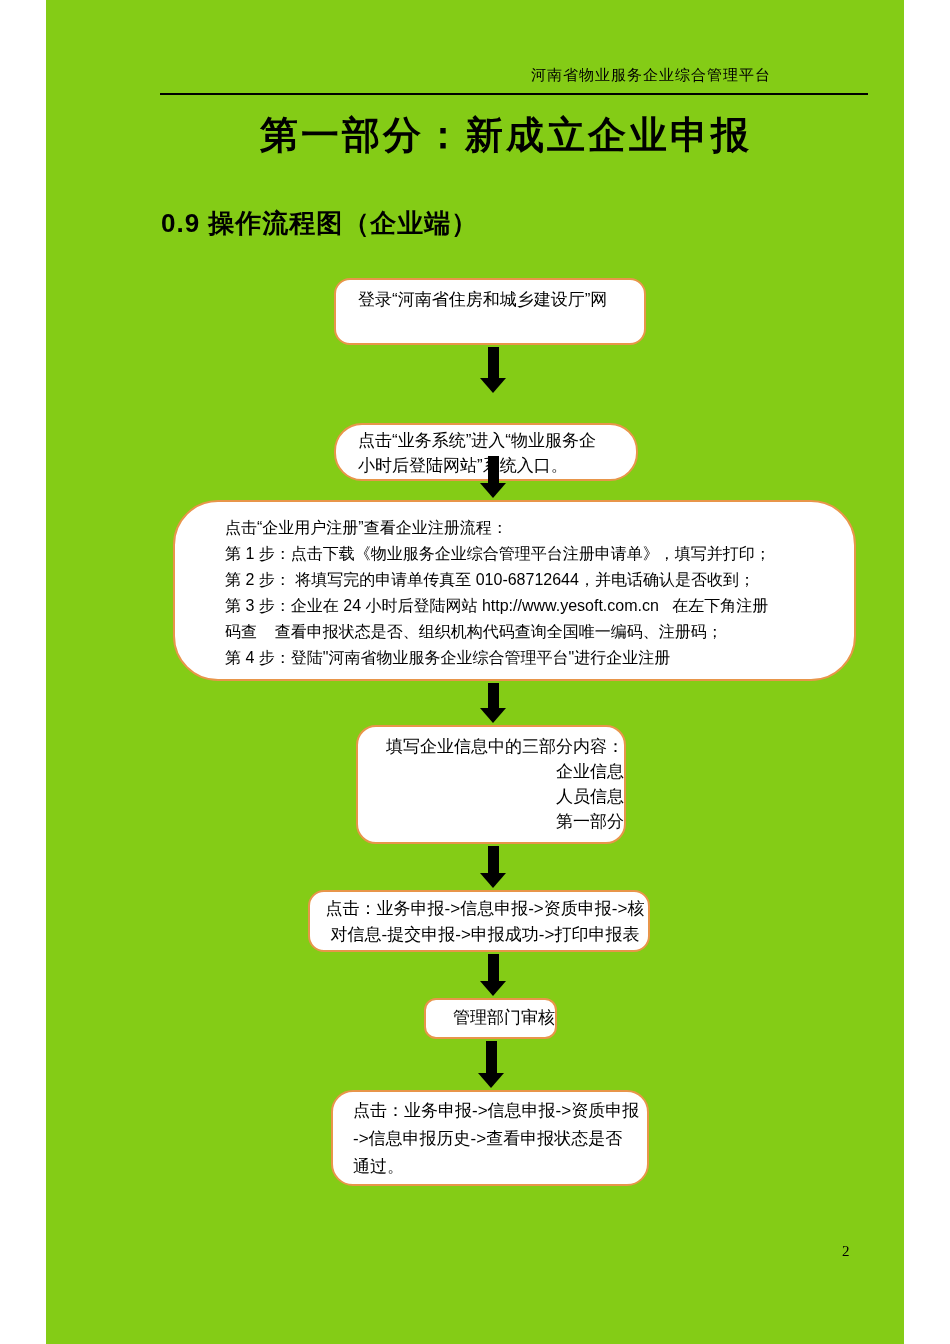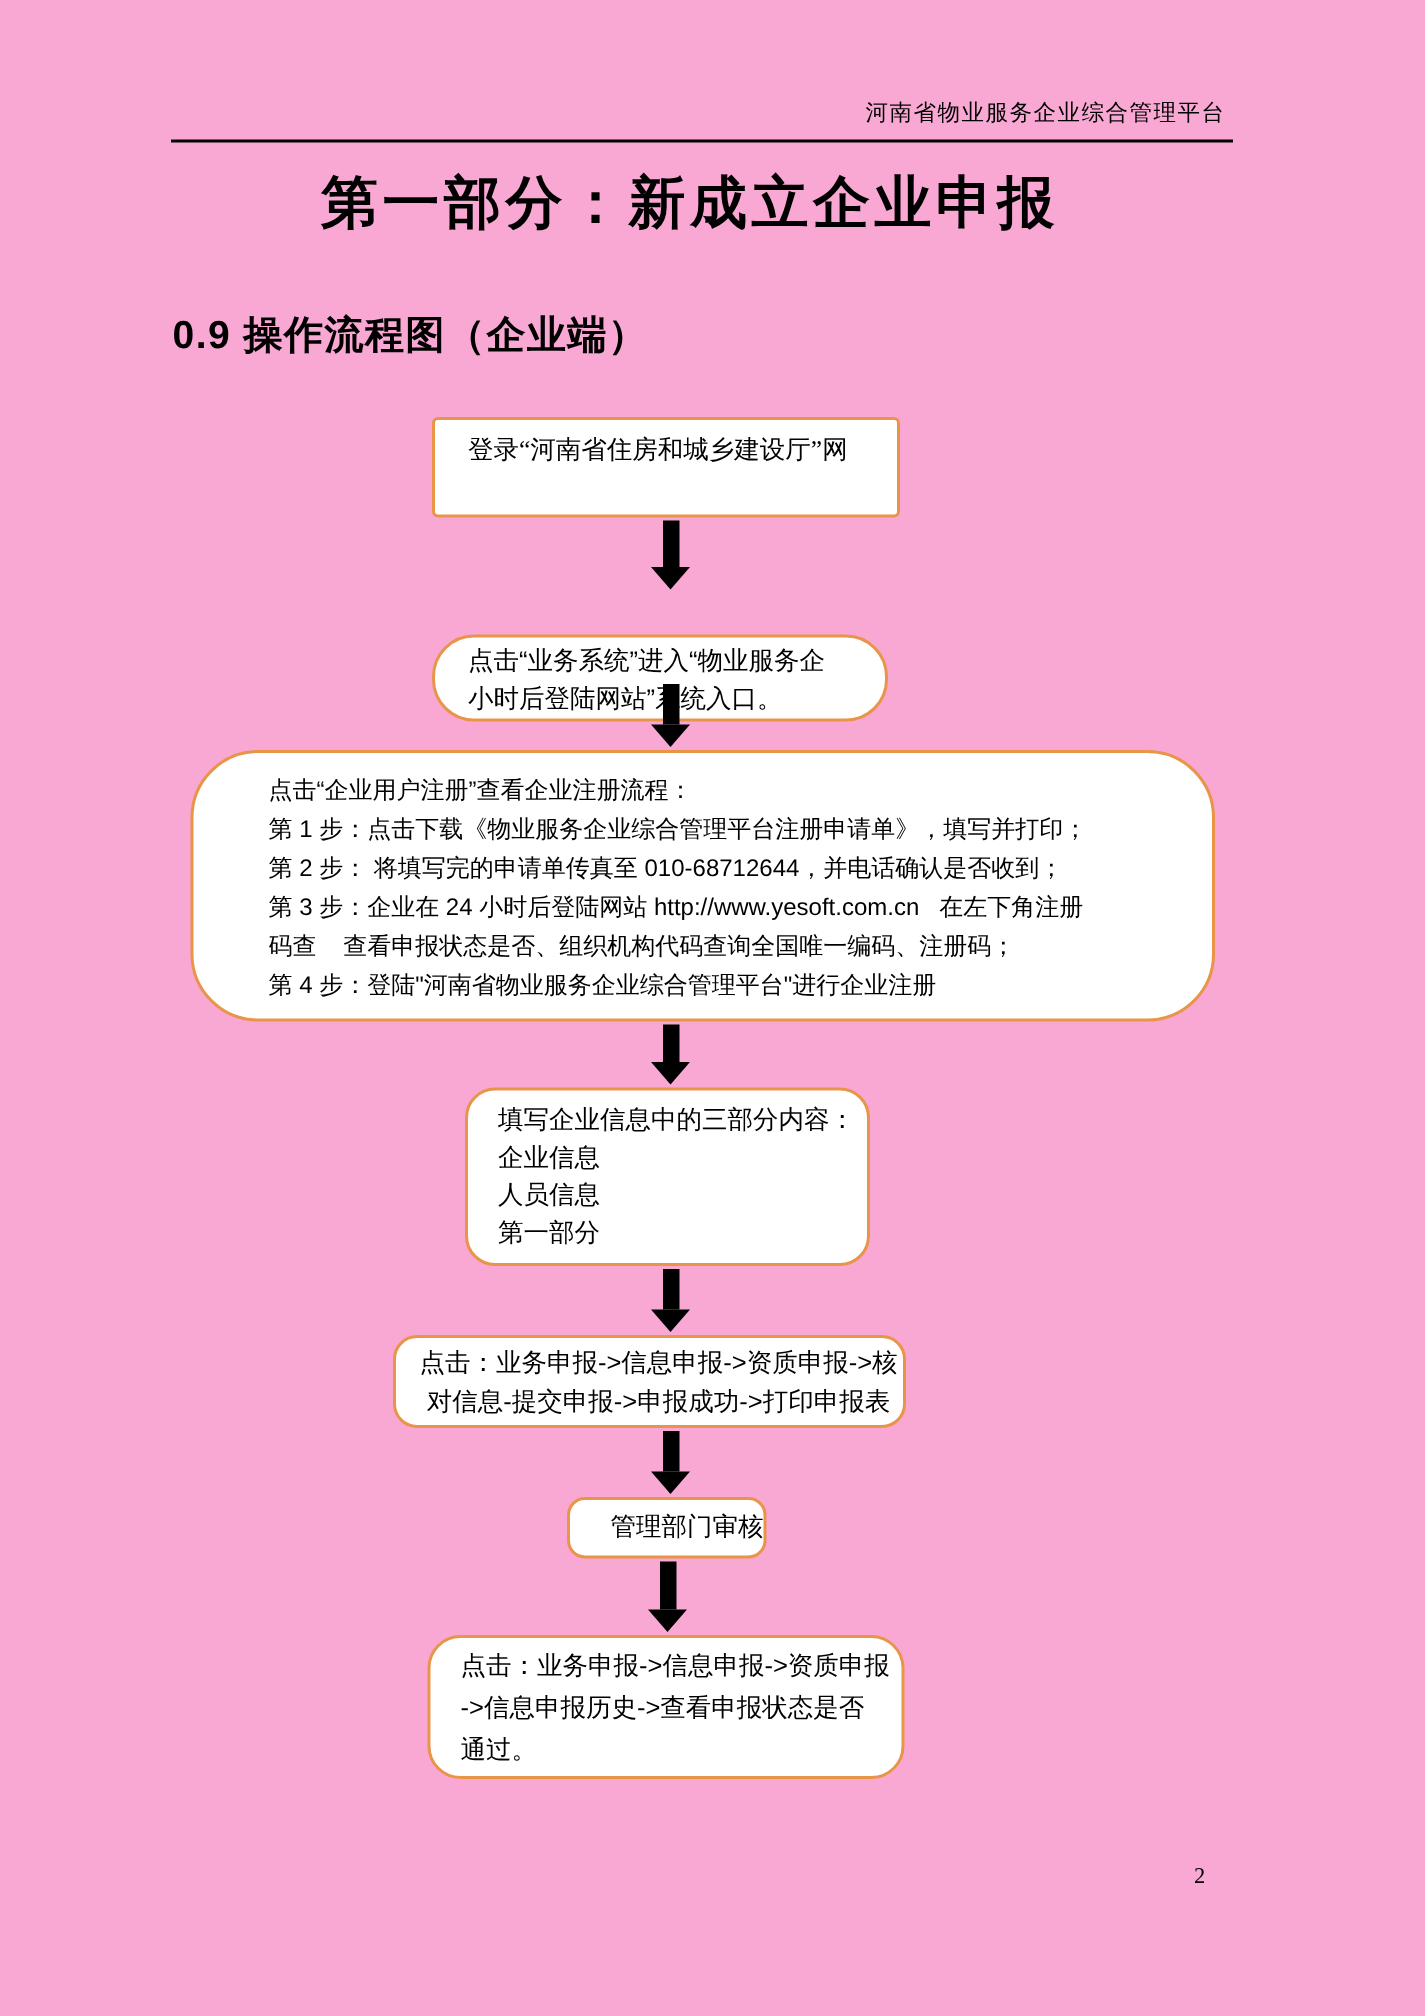--- a/index.html
+++ b/index.html
@@ -1,19 +1,19 @@
 <!DOCTYPE html>
 <html style="--accent: #E8954A; --ink: #000000;"><head>
 <meta charset="utf-8">
 <style>
   :root { --accent:#E8954A; --ink:#000000; }
   * { margin:0; padding:0; box-sizing:border-box; }
   html,body { background:#ffffff; }
   .page {
-    position:relative; width:950px; height:1344px; background:#f9a8d4;
+    position:relative; width:858px; height:1344px; background:#84cc16;
     font-family:"Liberation Sans", sans-serif; color:var(--ink);
     overflow:hidden; margin:0 auto;
   }
   .header-text {
     position:absolute; top:66px; right:133px;
     font-family:"Liberation Serif", serif; font-size:15px; letter-spacing:1px;
   }
   .header-rule {
     position:absolute; left:114px; top:93px; width:708px; height:2px; background:#000;
   }
@@ -24,24 +24,24 @@
   }
   .section-heading {
     position:absolute; left:115px; top:206px;
     font-weight:bold; font-size:26px; letter-spacing:1px;
   }
   .fbox {
     position:absolute; border:2px solid var(--accent); background:#fff;
     font-size:17px; color:var(--ink);
   }
   .fbox .line { white-space:pre; }
-  .box1 { left:288px; top:278px; width:312px; height:67px; border-radius:4px; padding:6px 0 0 22px; line-height:28px;font-family:Liberation Serif, serif; }
+  .box1 { left:288px; top:278px; width:312px; height:67px; border-radius:16px; padding:6px 0 0 22px; line-height:28px; }
   .box2 { left:288px; top:395px; width:304px; height:58px; border-radius:28px; padding:3px 0 0 22px; line-height:25px;margin-top:28px; }
   .box3 { left:127px; top:500px; width:683px; height:181px; border-radius:45px; padding:13px 18px 0 50px; line-height:26px; font-size:16px; }
-  .box4 { left:310px; top:725px; width:270px; height:119px; border-radius:20px; padding:7px 0 0 20px; line-height:25px; }
+  .box4 { left:310px; top:725px; width:270px; height:119px; border-radius:20px; padding:7px 0 0 20px; line-height:25px;text-align:right; }
   .box5 { left:262px; top:890px; width:342px; height:62px; border-radius:16px; padding:4px 0 0 12px; line-height:26px;text-align:center; }
   .box6 { left:378px; top:998px; width:133px; height:41px; border-radius:12px; text-align:right; line-height:36px; }
   .box7 { left:285px; top:1090px; width:318px; height:96px; border-radius:22px; padding:5px 0 0 20px; line-height:28px; }
   .arrow { position:absolute; display:flex; flex-direction:column; align-items:center; }
   .arrow .shaft { width:11px; background:var(--ink); flex:1; }
   .arrow .head  { width:0; height:0; border-left:13px solid transparent; border-right:13px solid transparent; border-top:15px solid var(--ink); }
   .a1 { left:434px; top:347px;  height:46px; }
   .a2 { left:434px; top:456px;  height:42px; }
   .a3 { left:434px; top:683px;  height:40px; }
   .a4 { left:434px; top:846px;  height:42px; }

